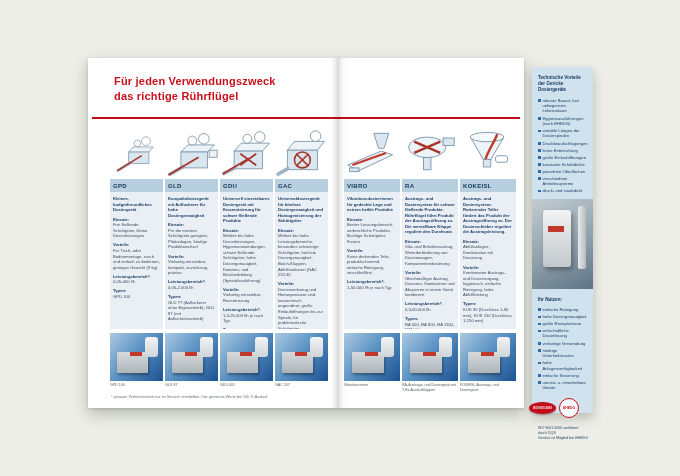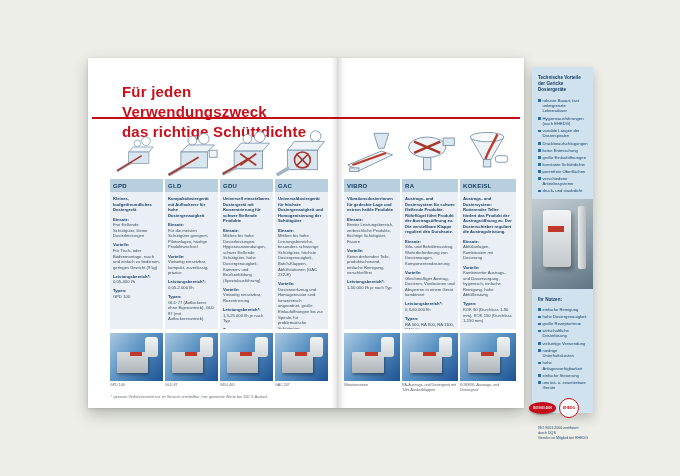--- a/index.html
+++ b/index.html
@@ -14,22 +14,22 @@
     position:absolute;left:88px;top:58px;width:436px;height:350px;
     background:#ffffff;
     box-shadow:0 6px 14px rgba(60,62,55,.30), 0 1px 3px rgba(60,62,55,.18);
   }
   .page{position:absolute;top:0;height:100%;}
   .page-left{left:0;width:249px;}
   .page-right{left:249px;width:187px;background:linear-gradient(to right, rgba(0,0,0,.06) 0, rgba(0,0,0,0) 10px);}
   .fold{position:absolute;left:243px;top:0;width:12px;height:100%;pointer-events:none;
     background:linear-gradient(to right, rgba(0,0,0,0), rgba(0,0,0,.10) 50%, rgba(0,0,0,0));}
   .page-title{
-    position:absolute;left:22px;top:12px;margin:12px;
-    font-size:15px;line-height:1.32;font-weight:bold;color:#c9101a;letter-spacing:.2px;
+    position:absolute;left:22px;top:12px;margin:4px;
+    font-size:11px;line-height:1.32;font-weight:bold;color:#c9101a;letter-spacing:.2px;
   }
   .rule{position:absolute;top:59px;height:2px;background:#c50d17;}
   .rule-left{left:4px;right:0;}
   .rule-right{left:0;right:4px;}
 
   
   .cols{position:absolute;top:65px;display:flex;gap:2px;align-items:flex-start;}
   .cols-left{left:22px;}
   .cols-right{left:7px;}
   .cols-left .col{width:53px;}
@@ -93,21 +93,21 @@
     display:flex;align-items:center;justify-content:center;box-sizing:border-box;
   }
   .flap-footer{font-size:3.6px;color:#2a4a6b;line-height:1.45;margin-top:8px;}
 </style>
 </head>
 <body>
 
 <div class="spread">
 
   <div class="page page-left">
-    <h1 class="page-title"><span>Für jeden Verwendungszweck</span><br><span>das richtige Schüttdichte</span></h1>
+    <h1 class="page-title"><span>Für jeden Verwendungszweck</span><br><span>das richtige Rührflügel</span></h1>
     <div class="rule rule-left"></div>
 
     <div class="cols cols-left">
 
         <div class="col">
           <div class="illus">
             <svg viewBox="0 0 60 52">
               <g transform="translate(8,8) scale(0.82)">
                 <polygon points="16,22 44,22 50,15 22,15" fill="#eef3f7" stroke="#7d97ab"></polygon>
                 <rect x="16" y="22" width="28" height="16" fill="#d9e6f0" stroke="#7d97ab"></rect>

